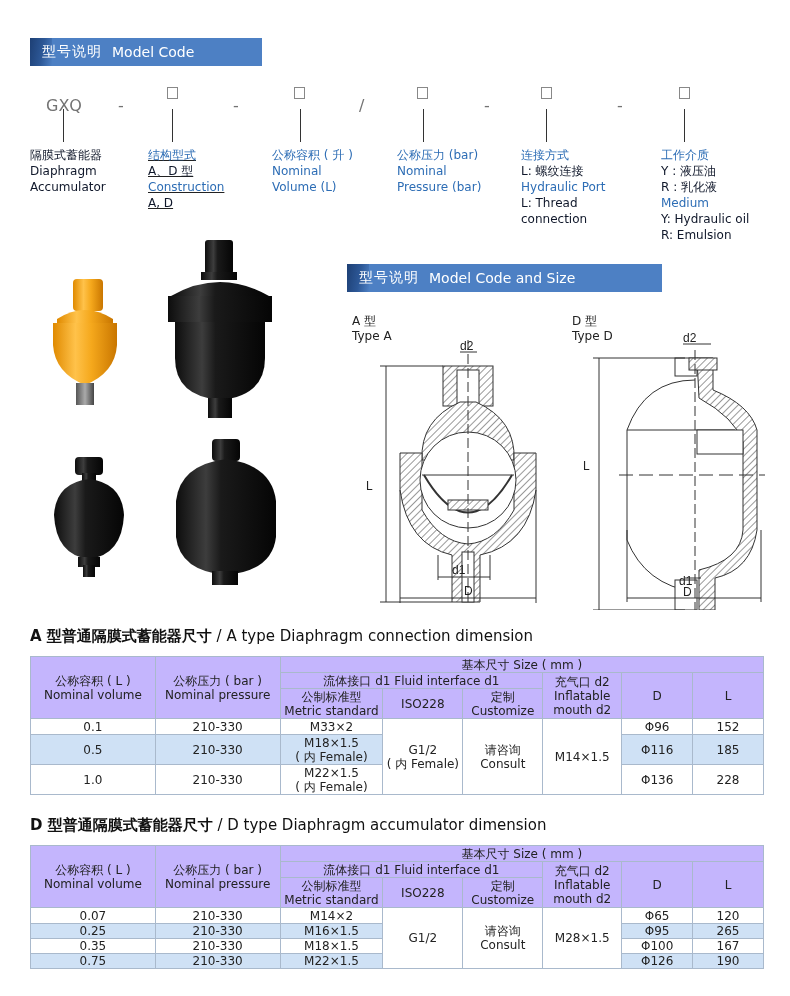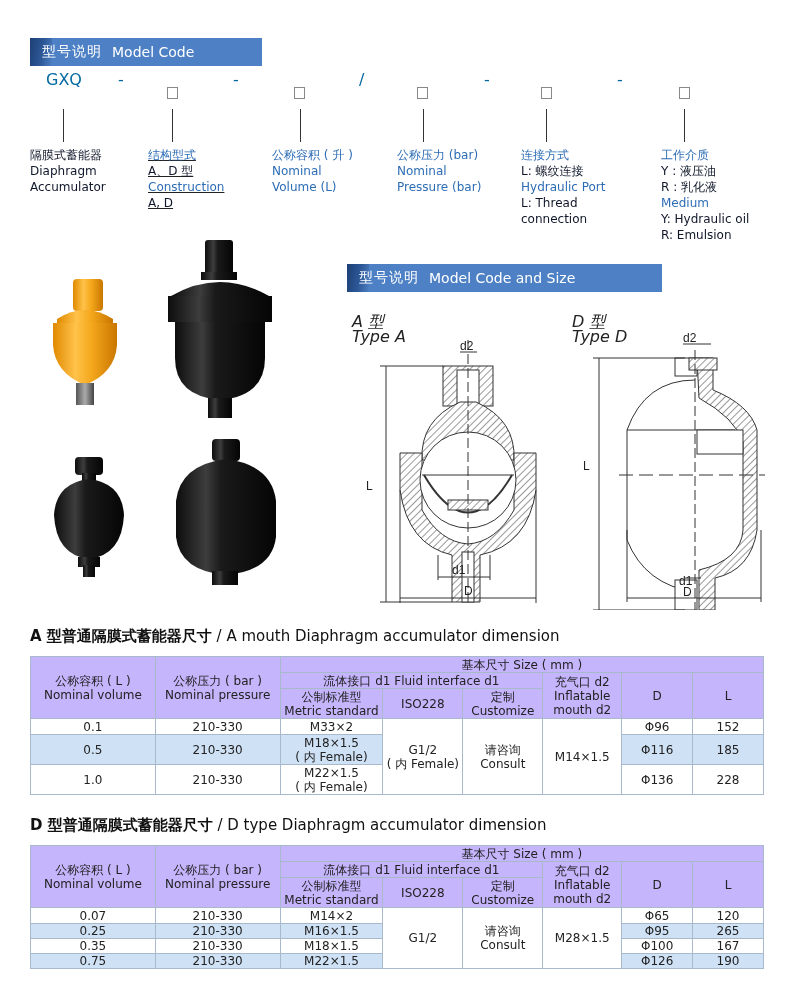--- a/index.html
+++ b/index.html
@@ -9,32 +9,32 @@
 
   
   .banner { position: absolute; height: 28px; background: #4d80c4; color: #fff;
             display: flex; align-items: center; font-size: 14px; }
   .banner::before { content: ""; position: absolute; left: 0; top: 0; bottom: 0; width: 22px;
             background: linear-gradient(100deg, #1d3f74 0%, #2d5897 55%, #4d80c4 100%); }
   .banner .cn { font-weight: normal; margin-left: 12px; position: relative; letter-spacing: 1px; }
   .banner .en { margin-left: 10px; position: relative; }
 
   
-  .code-part { position: absolute; top: 70px; font-size: 16px; color: #0369a1; }
+  .code-part { position: absolute; top: 96px; font-size: 16px; color: #737373; }
   .box { position: absolute; top: 87px; width: 11px; height: 12px; border: 1px solid #888; background: #fff; }
   .vline { position: absolute; top: 109px; width: 1px; height: 33px; background: #333; }
   .desc { position: absolute; top: 147px; font-size: 12px; line-height: 16px; }
   .desc .blue { color: #2d6db5; }
   .desc .dark { color: #0f172a; }
 
   
   .prod { position: absolute; }
 
   
-  .drawlabel { position: absolute; font-size: 16px; line-height: 15px; color: #222; font-style: italic; }
+  .drawlabel { position: absolute; font-size: 12px; line-height: 15px; color: #222; }
 
   
   .ttitle { position: absolute; left: 30px; font-size: 15px; color: #111; }
   .ttitle b { font-weight: bold; }
   table.spec { position: absolute; left: 30px; width: 734px; border-collapse: collapse;
                font-size: 12px; text-align: center; color: #222; }
   table.spec td, table.spec th { border: 1px solid #a9b9cc; font-weight: normal; line-height: 14px; padding: 0 2px; }
   table.spec th { background: #c4b5fd; }
   table.spec tr.alt td.z { background: #cfe1f5; }
   table.spec td { background: #fff; }
@@ -240,21 +240,21 @@
 
     <line x1="118" y1="14" x2="146" y2="14"></line>
   </g>
   <text x="118" y="12" font-size="12" font-family="Liberation Sans, sans-serif" fill="#222">d2</text>
   <text x="18" y="140" font-size="12" font-family="Liberation Sans, sans-serif" fill="#222">L</text>
   <text x="114" y="255" font-size="12" font-family="Liberation Sans, sans-serif" fill="#222">d1</text>
   <text x="118" y="266" font-size="12" font-family="Liberation Sans, sans-serif" fill="#222">D</text>
 </svg>
 
 <div class="ttitle" style="top:627px;">
-  <b>A 型普通隔膜式蓄能器尺寸</b><span> / A mouth Diaphragm accumulator dimension</span>
+  <b>A 型普通隔膜式蓄能器尺寸</b><span> / A type Diaphragm connection dimension</span>
 </div>
 
 <table class="spec" style="top:656px;">
   <colgroup>
       <col style="width:125px">
       <col style="width:125px">
       <col style="width:103px">
       <col style="width:80px">
       <col style="width:80px">
       <col style="width:79px">

